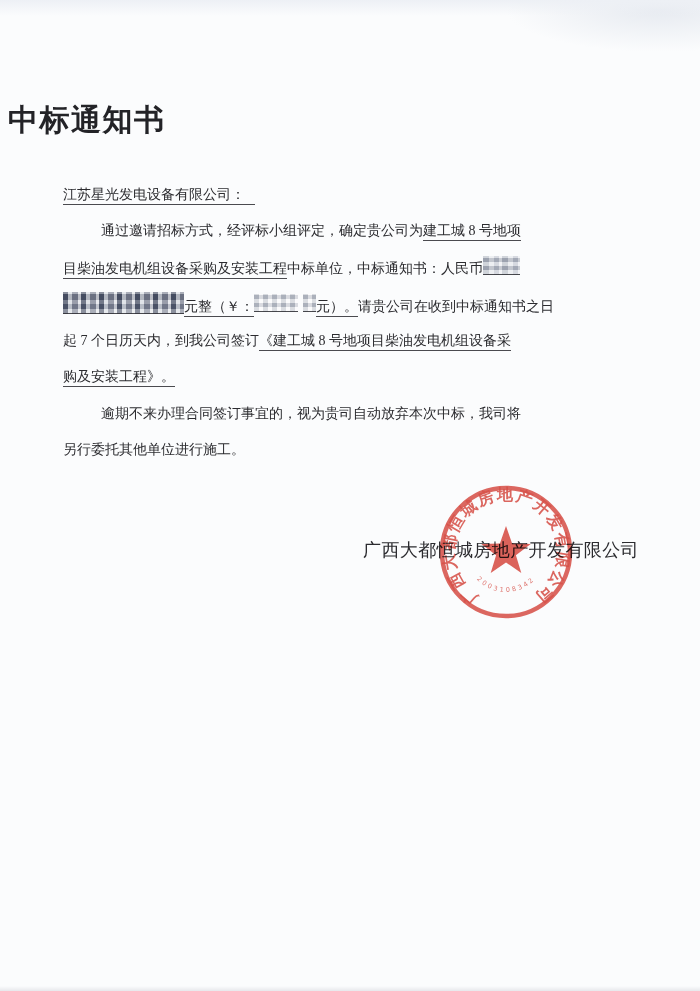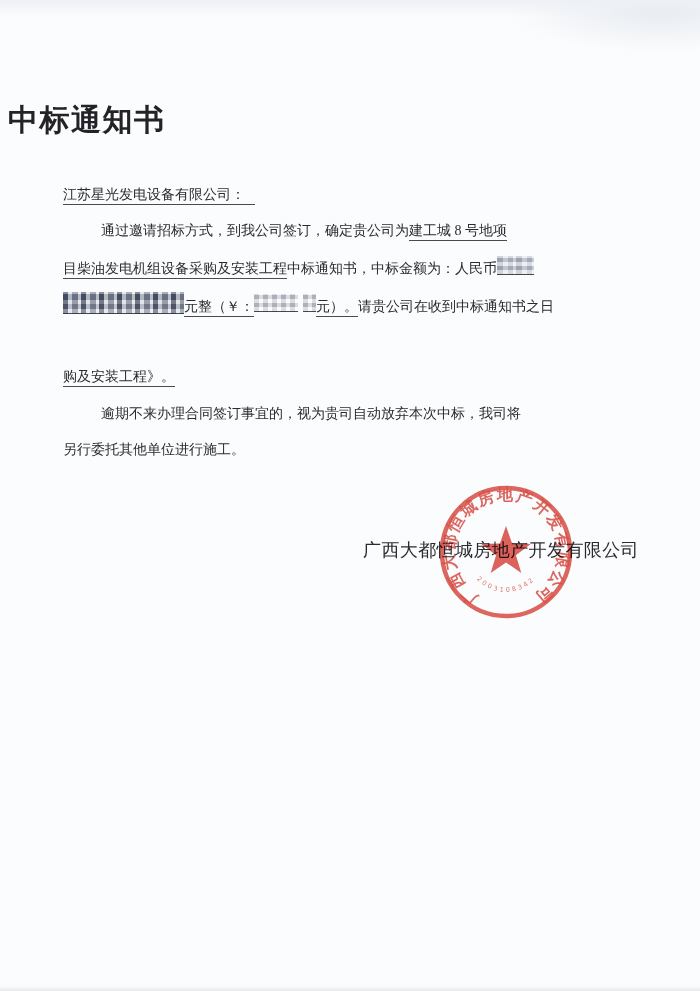--- a/index.html
+++ b/index.html
@@ -80,31 +80,34 @@
 
 <div class="page">
 
   <h1 class="title">中标通知书</h1>
 
   <div class="line" style="top:183px">
     <span class="u u-pad">江苏星光发电设备有限公司：</span>
   </div>
 
   <div class="line indent" style="top:219px">
-    <span>通过邀请招标方式，到我公司签订，确定贵公司为</span><span class="u">建工城 8 号地项</span>
+    <span>通过邀请招标方式，经评标小组评定，确定贵公司为</span><span class="u">建工城 8 号地项</span>
   </div>
 
   <div class="line" style="top:256px">
-    <span class="u">目柴油发电机组设备采购及安装工程</span><span>中标通知书，中标金额为：人民币</span><span class="mosaic m-a u"></span>
+    <span class="u">目柴油发电机组设备采购及安装工程</span><span>中标单位，中标通知书：人民币</span><span class="mosaic m-a u"></span>
   </div>
 
   <div class="line" style="top:292px">
     <span class="mosaic m-b u"></span><span class="u">元整（￥：</span><span class="mosaic m-c m-c1 u"></span><span class="mosaic m-c m-c2 u"></span><span class="u">元）。</span><span>请贵公司在收到中标通知书之日</span>
   </div>
 
+  <div class="line" style="top:329px">
+    <span>起 7 个日历天内，到我公司签订</span><span class="u">《建工城 8 号地项目柴油发电机组设备采</span>
+  </div>
 
   <div class="line" style="top:365px">
     <span class="u">购及安装工程》。</span>
   </div>
 
   <div class="line indent" style="top:402px">
     <span>逾期不来办理合同签订事宜的，视为贵司自动放弃本次中标，我司将</span>
   </div>
 
   <div class="line" style="top:438px">

